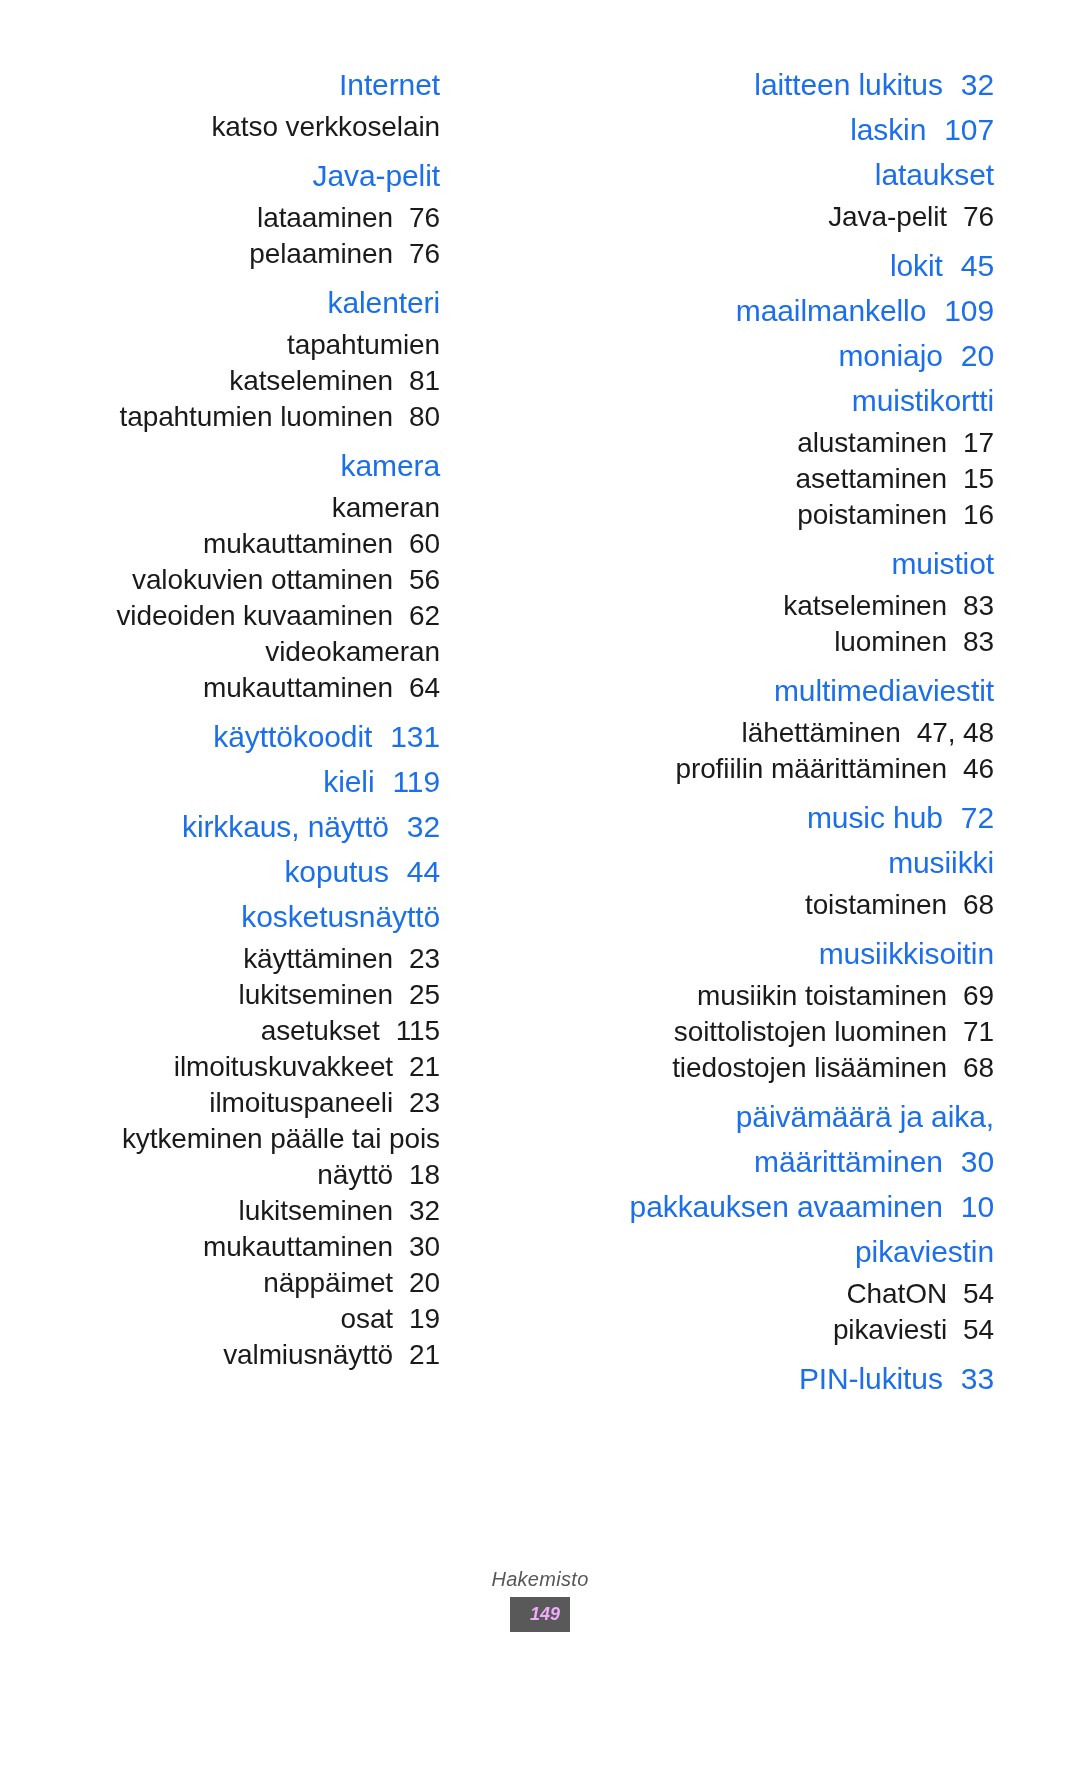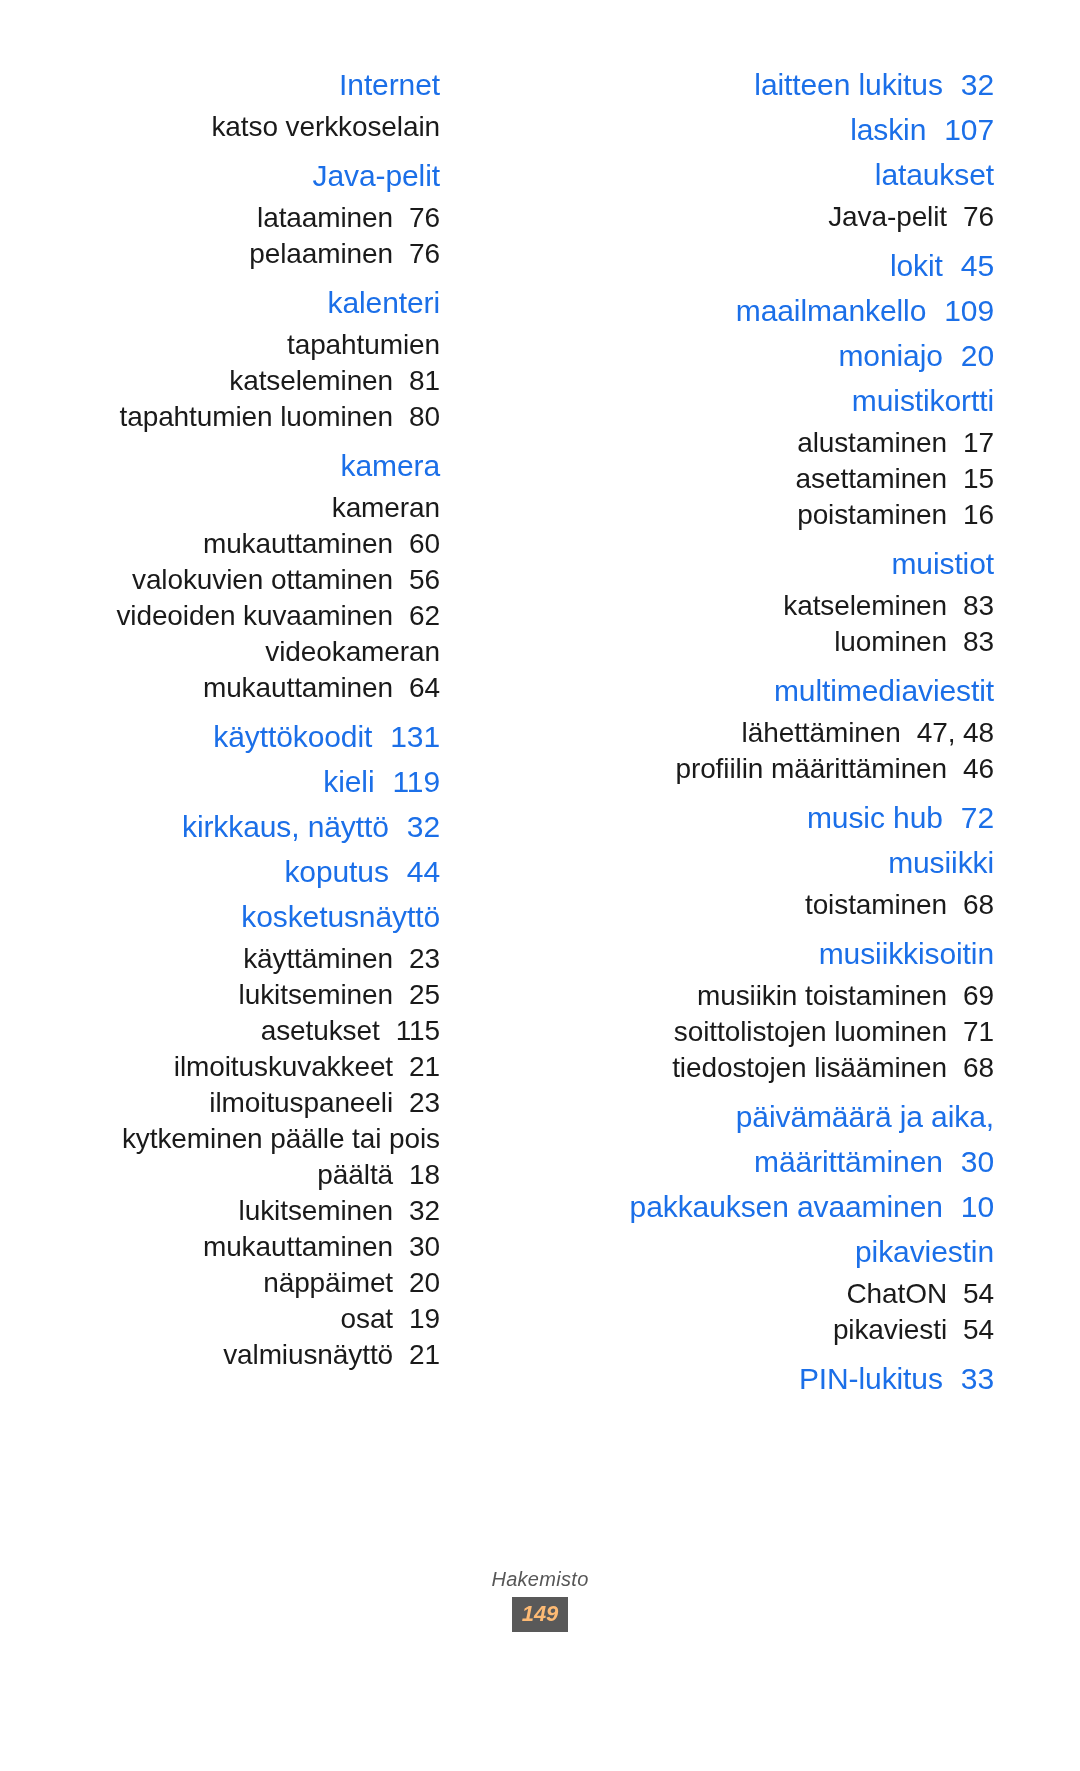--- a/index.html
+++ b/index.html
@@ -89,26 +89,26 @@
     font-family: "Liberation Sans", sans-serif;
     font-style: italic;
     font-size: 20px;
     color: #575757;
     letter-spacing: 0.3px;
   }
   .footer-page {
     display: inline-block;
     margin-top: 6px;
     background: #595959;
-    color: #fdba74;
+    color: #f0abfc;
     font-style: italic;
     font-weight: bold;
-    font-size: 22px;
+    font-size: 18px;
     line-height: 30px;
-    padding: 2px 10px 3px 10px;
+    padding: 2px 10px 3px 20px;
   }
 </style>
 </head>
 <body>
 
 <div class="page">
 
   <div class="index-columns">
 
     <div class="column left" id="left-col">
@@ -132,21 +132,21 @@
         <div class="entry"><span>kieli</span><span class="pg">119</span></div>
         <div class="entry"><span>kirkkaus, näyttö</span><span class="pg">32</span></div>
         <div class="entry"><span>koputus</span><span class="pg">44</span></div>
         <div class="entry"><span>kosketusnäyttö</span></div>
         <div class="sub"><span>käyttäminen</span><span class="pg">23</span></div>
         <div class="sub"><span>lukitseminen</span><span class="pg">25</span></div>
         <div class="sub"><span>asetukset</span><span class="pg">115</span></div>
         <div class="sub"><span>ilmoituskuvakkeet</span><span class="pg">21</span></div>
         <div class="sub"><span>ilmoituspaneeli</span><span class="pg">23</span></div>
         <div class="sub"><span>kytkeminen päälle tai pois</span></div>
-        <div class="sub"><span>päältä</span><span class="pg">18</span></div>
+        <div class="sub"><span>näyttö</span><span class="pg">18</span></div>
         <div class="sub"><span>lukitseminen</span><span class="pg">32</span></div>
         <div class="sub"><span>mukauttaminen</span><span class="pg">30</span></div>
         <div class="sub"><span>näppäimet</span><span class="pg">20</span></div>
         <div class="sub"><span>osat</span><span class="pg">19</span></div>
         <div class="sub"><span>valmiusnäyttö</span><span class="pg">21</span></div>
       </div>
 
     <div class="column right" id="right-col">
         <div class="entry"><span>laitteen lukitus</span><span class="pg">32</span></div>
         <div class="entry"><span>laskin</span><span class="pg">107</span></div>

